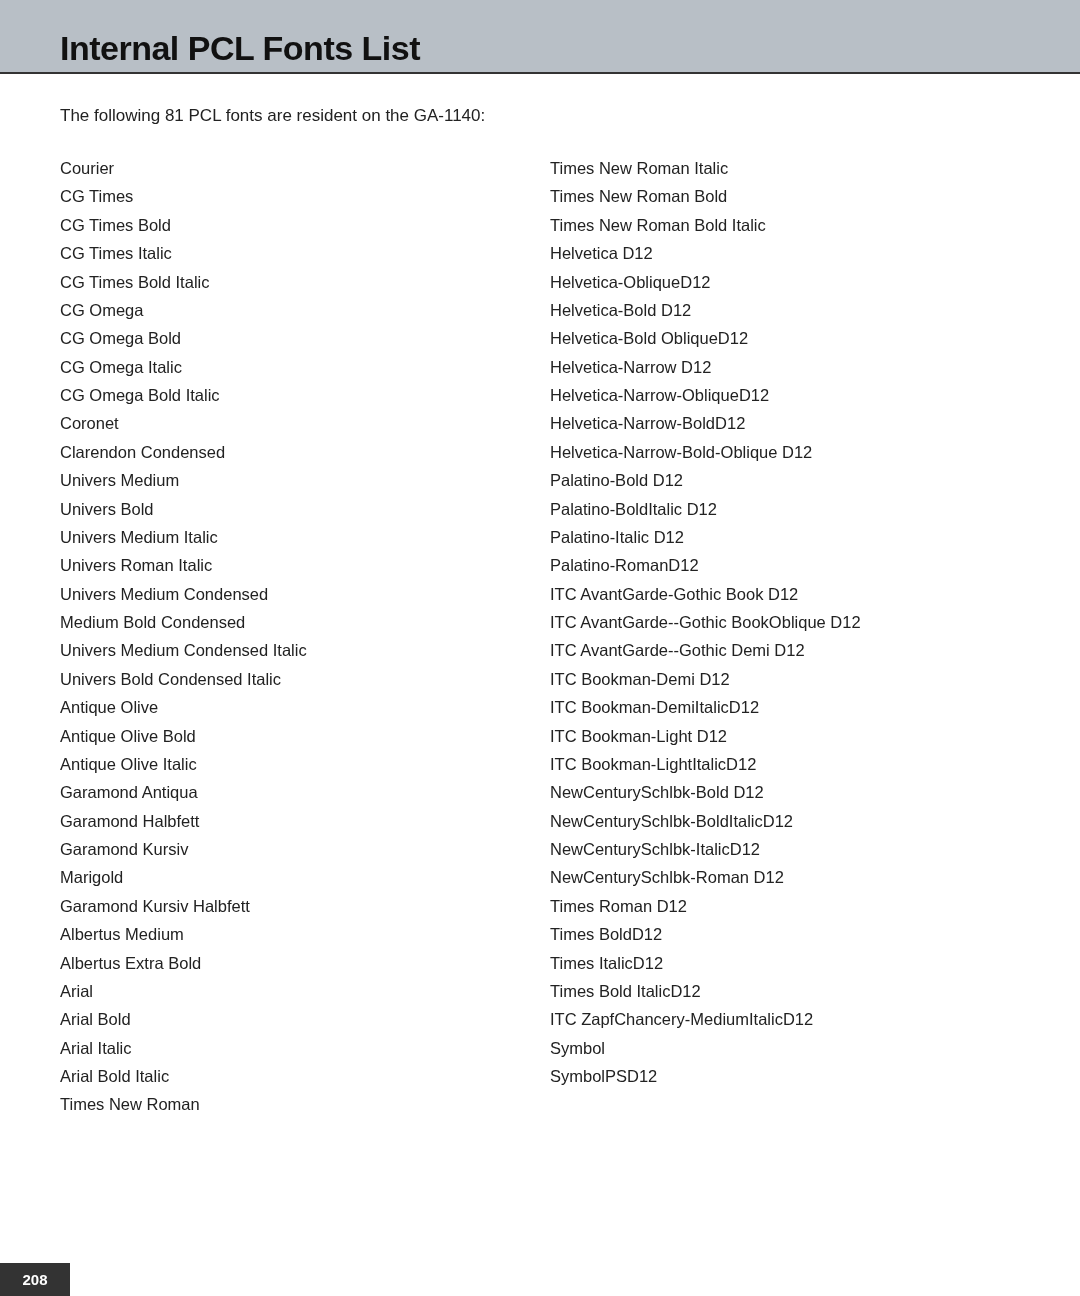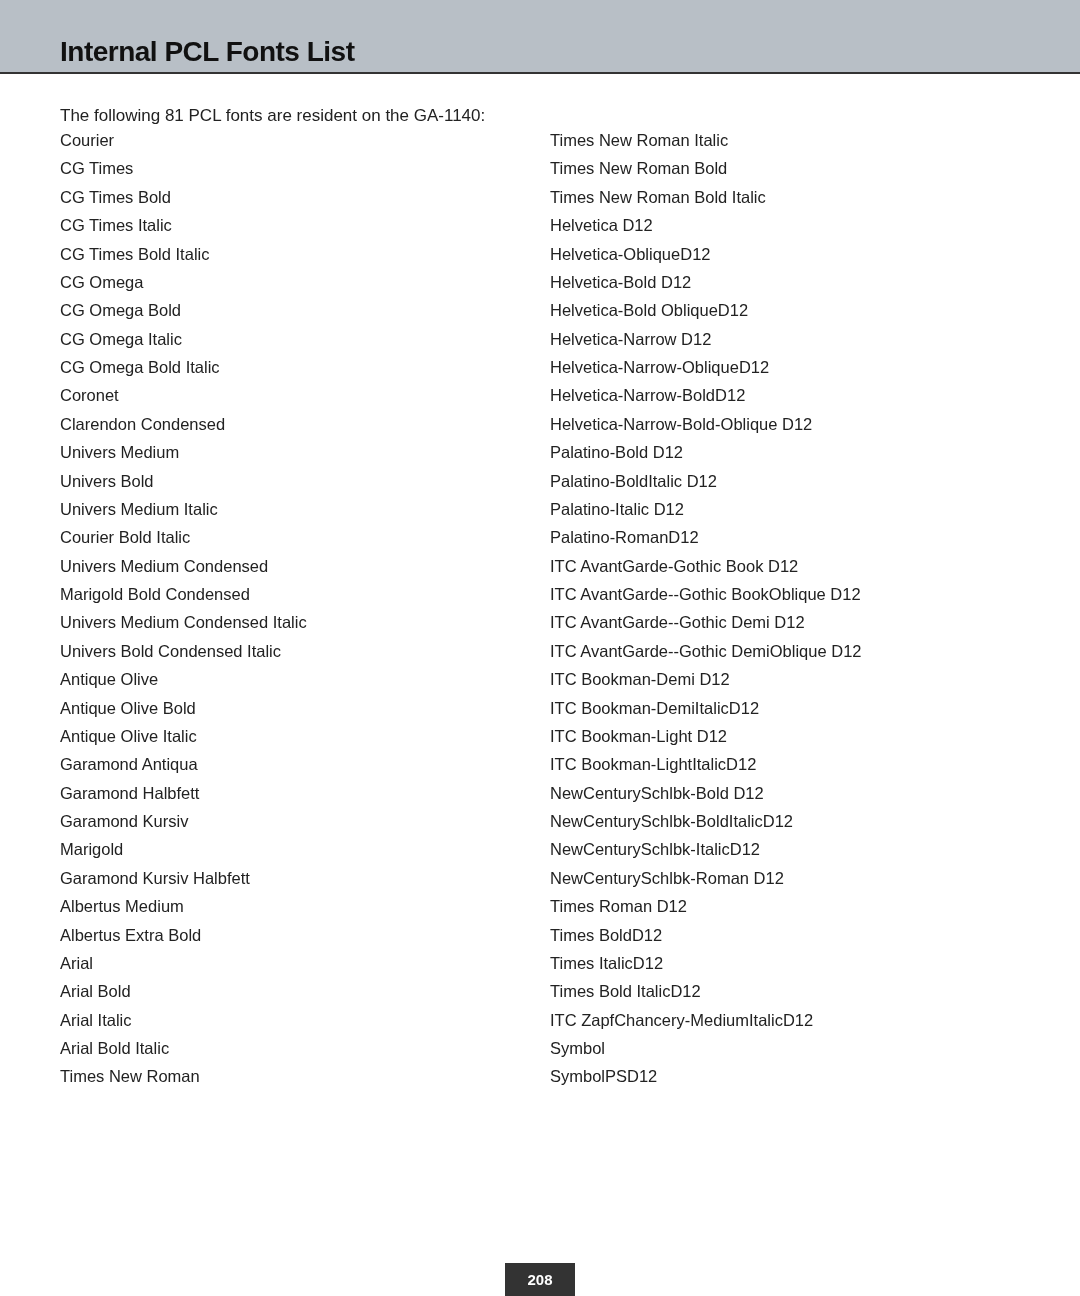--- a/index.html
+++ b/index.html
@@ -21,40 +21,41 @@
     .header-bar {
       background: #b8bfc6;
       height: 72px;
       width: 100%;
       display: flex;
       align-items: flex-end;
       padding-bottom: 4px;
     }
 
     .page-title {
-      font-size: 28px;
+      font-size: 34px;
       font-weight: 900;
       color: #111;
       padding-left: 60px;
       font-family: Arial, Helvetica, sans-serif;
       letter-spacing: -0.5px;
     }
 
     .divider {
       border: none;
       border-top: 2px solid #333;
       margin: 0 0 0 0;
     }
 
     .content {
       padding: 32px 60px 60px 60px;
     }
 
     .intro-text {
       font-size: 17px;
+      margin-bottom: 28px;
       color: #222;
     }
 
     .font-list-container {
       display: flex;
       gap: 0;
     }
 
     .font-column {
       flex: 1;
@@ -70,21 +71,20 @@
       color: #222;
     }
 
     .page-footer {
       position: absolute;
       bottom: 0;
       left: 0;
       width: 100%;
       display: flex;
       align-items: stretch;
-      justify-content: center;
     }
 
     .page-number-box {
       background: #333;
       color: #fff;
       font-size: 15px;
       font-weight: bold;
       padding: 8px 16px;
       min-width: 70px;
       display: flex;
@@ -112,23 +112,23 @@
         <div class="font-item">CG Times Bold Italic</div>
         <div class="font-item">CG Omega</div>
         <div class="font-item">CG Omega Bold</div>
         <div class="font-item">CG Omega Italic</div>
         <div class="font-item">CG Omega Bold Italic</div>
         <div class="font-item">Coronet</div>
         <div class="font-item">Clarendon Condensed</div>
         <div class="font-item">Univers Medium</div>
         <div class="font-item">Univers Bold</div>
         <div class="font-item">Univers Medium Italic</div>
-        <div class="font-item">Courier Bold Italic</div>
+        <div class="font-item">Univers Roman Italic</div>
         <div class="font-item">Univers Medium Condensed</div>
-        <div class="font-item">Marigold Bold Condensed</div>
+        <div class="font-item">Medium Bold Condensed</div>
         <div class="font-item">Univers Medium Condensed Italic</div>
         <div class="font-item">Univers Bold Condensed Italic</div>
         <div class="font-item">Antique Olive</div>
         <div class="font-item">Antique Olive Bold</div>
         <div class="font-item">Antique Olive Italic</div>
         <div class="font-item">Garamond Antiqua</div>
         <div class="font-item">Garamond Halbfett</div>
         <div class="font-item">Garamond Kursiv</div>
         <div class="font-item">Marigold</div>
         <div class="font-item">Garamond Kursiv Halbfett</div>
@@ -152,21 +152,20 @@
         <div class="font-item">Helvetica-Narrow-ObliqueD12</div>
         <div class="font-item">Helvetica-Narrow-BoldD12</div>
         <div class="font-item">Helvetica-Narrow-Bold-Oblique D12</div>
         <div class="font-item">Palatino-Bold D12</div>
         <div class="font-item">Palatino-BoldItalic D12</div>
         <div class="font-item">Palatino-Italic D12</div>
         <div class="font-item">Palatino-RomanD12</div>
         <div class="font-item">ITC AvantGarde-Gothic Book D12</div>
         <div class="font-item">ITC AvantGarde--Gothic BookOblique D12</div>
         <div class="font-item">ITC AvantGarde--Gothic Demi D12</div>
-        <div class="font-item">ITC AvantGarde--Gothic DemiOblique D12</div>
         <div class="font-item">ITC Bookman-Demi D12</div>
         <div class="font-item">ITC Bookman-DemiItalicD12</div>
         <div class="font-item">ITC Bookman-Light D12</div>
         <div class="font-item">ITC Bookman-LightItalicD12</div>
         <div class="font-item">NewCenturySchlbk-Bold D12</div>
         <div class="font-item">NewCenturySchlbk-BoldItalicD12</div>
         <div class="font-item">NewCenturySchlbk-ItalicD12</div>
         <div class="font-item">NewCenturySchlbk-Roman D12</div>
         <div class="font-item">Times Roman D12</div>
         <div class="font-item">Times BoldD12</div>

